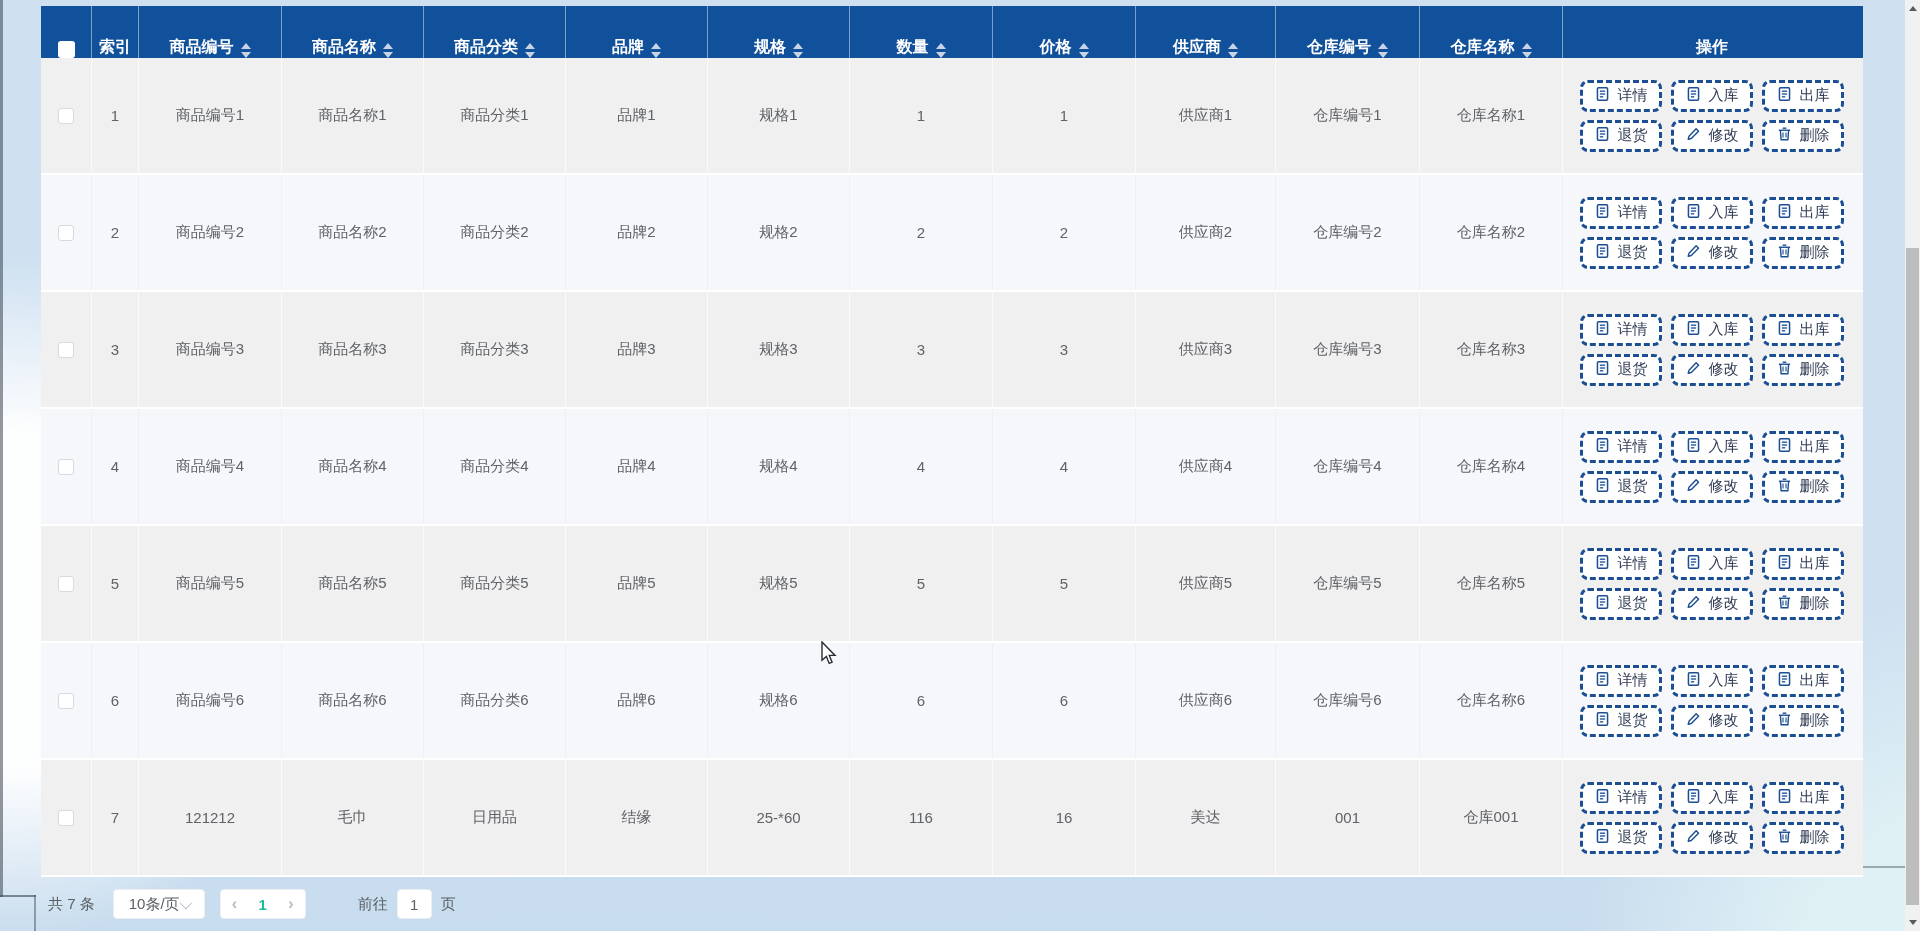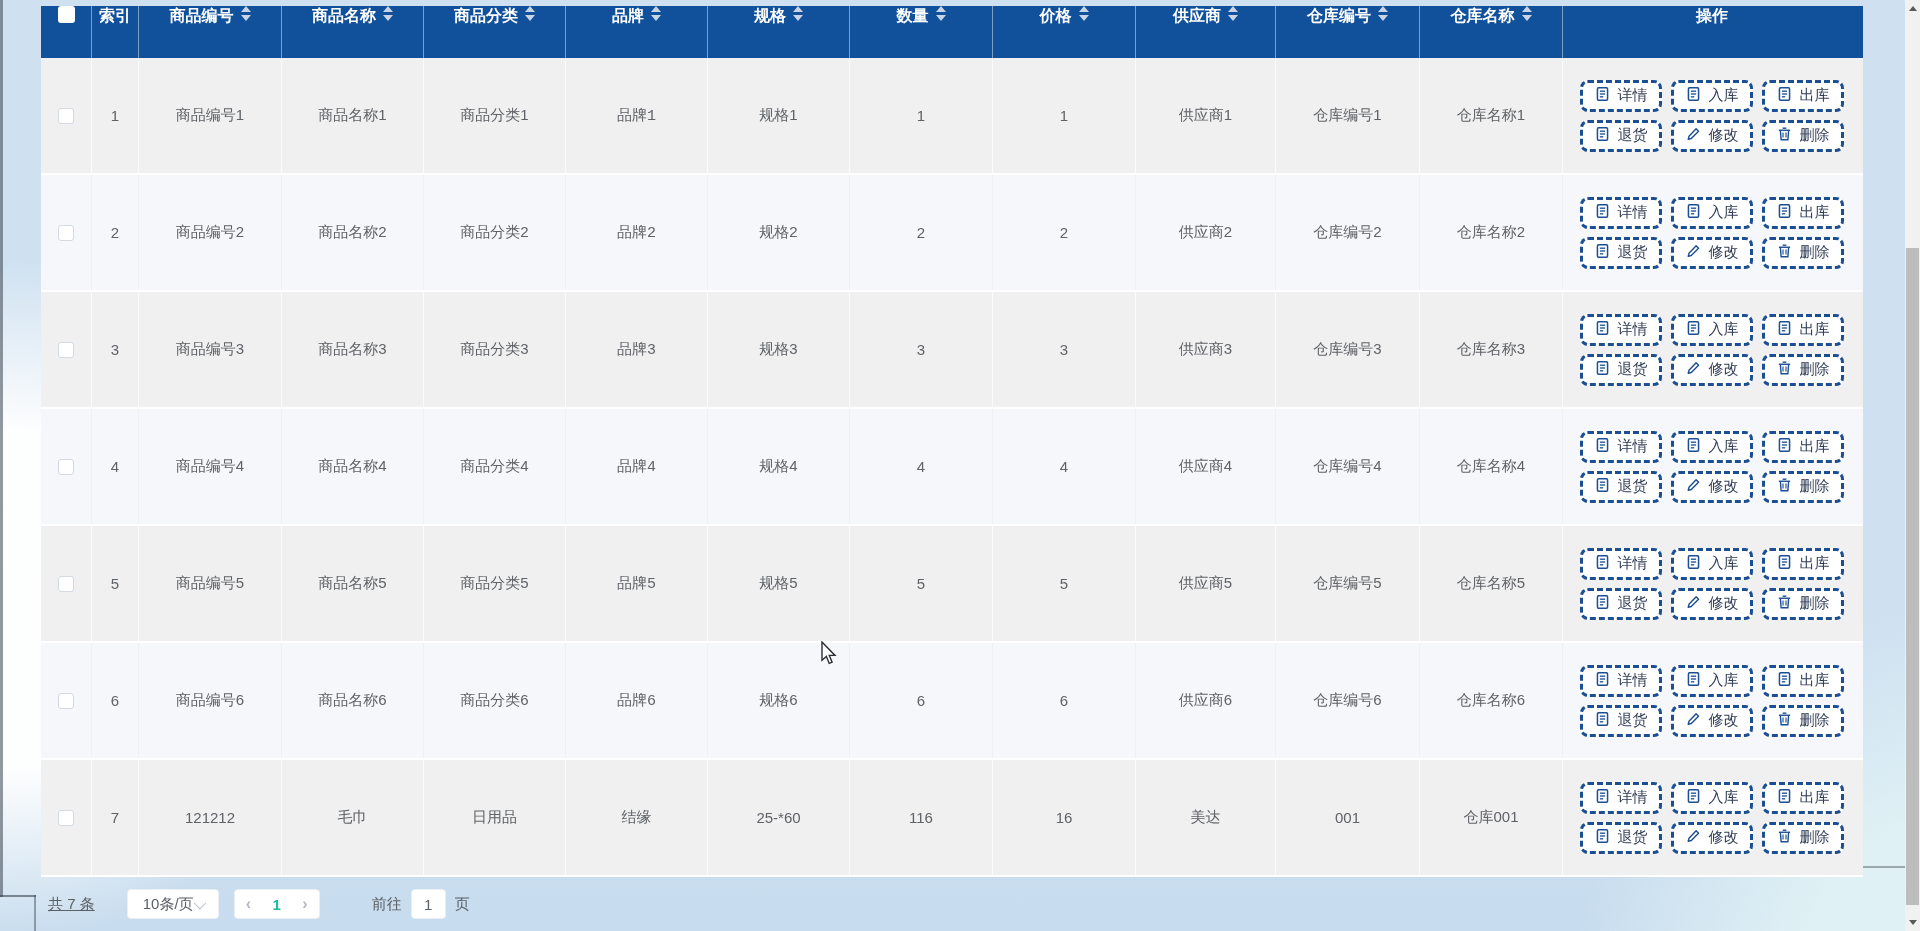--- a/index.html
+++ b/index.html
@@ -17,21 +17,21 @@
   
   .edge-left-line { position:absolute; left:0; top:0; width:3px; height:897px; background:rgba(58,68,78,.55); }
   .edge-bl-h { position:absolute; left:0; top:895px; width:36px; height:2px; background:rgba(58,68,78,.6); }
   .edge-bl-v { position:absolute; left:34px; top:895px; width:2px; height:36px; background:rgba(58,68,78,.45); }
   .edge-r-line { position:absolute; left:1863px; top:866px; width:42px; height:2px; background:rgba(70,80,92,.45); }
 
   
   .table-panel { position:absolute; left:41px; top:6px; width:1822px; }
   .thead { display:flex; height:52px; background:#11509a; }
   .th {
-    display:flex; align-items:flex-start; justify-content:center;
+    display:flex; align-items:flex-end; justify-content:center;
     color:#fff; font-weight:bold; font-size:16px;
     border-right:1px solid rgba(255,255,255,.45); position:relative;
   }
   .th:last-child { border-right:none; }
   .caret-wrap { display:inline-flex; flex-direction:column; margin-left:7px; gap:3px; cursor:pointer; }
   .caret-up { width:0; height:0; border-left:5px solid transparent; border-right:5px solid transparent; border-bottom:6px solid #c8d4e6; }
   .caret-down { width:0; height:0; border-left:5px solid transparent; border-right:5px solid transparent; border-top:6px solid #c8d4e6; }
 
   .row { display:flex; height:117px; border-bottom:2px solid #ffffff; }
   .row.odd  { background:#f0f0f1; }
@@ -39,41 +39,41 @@
   .cell {
     display:flex; align-items:center; justify-content:center;
     font-size:15px; color:#5f6266; overflow:hidden;
   }
   .row.odd  .cell { border-right:1px solid #fafbfc; }
   .row.even .cell { border-right:1px solid #edf0f4; }
   .cell:last-child { border-right:none !important; }
 
   
   .w-cb{width:51px;} .w-index{width:47px;} .w-code{width:143px;} .w-name{width:142px;}
-  .w-category{width:142px;} .w-brand{width:142px;font-family:Liberation Mono, monospace;} .w-spec{width:142px;} .w-qty{width:143px;}
+  .w-category{width:142px;} .w-brand{width:142px;} .w-spec{width:142px;} .w-qty{width:143px;}
   .w-price{width:143px;} .w-supplier{width:140px;} .w-wh_code{width:144px;} .w-wh_name{width:143px;}
   .w-ops{width:298px;}
 
   .checkbox {
     width:16px; height:16px; background:#fff; border:1px solid #d4dae2; border-radius:3px; cursor:pointer;
   }
   .checkbox.hdr { border:none; width:17px; height:17px; border-radius:3px; }
 
   
   .ops-grid { display:grid; grid-template-columns:repeat(3,82px); grid-auto-rows:32px; column-gap:9px; row-gap:8px; }
   .op-btn {
     display:flex; align-items:center; justify-content:center; gap:8px;
     background:#fff; border:3px dashed #1b4e93; border-radius:8px;
     font-size:15px; color:#303c55; cursor:pointer; white-space:nowrap;
   }
   .op-btn svg { flex:0 0 auto; }
 
   
   .pagination { position:absolute; left:48px; top:889px; height:30px; display:flex; align-items:center; font-size:15px; color:#5c6166; }
-  .pg-total { margin-right:32px;text-decoration:underline; }
+  .pg-total { margin-right:18px; }
   .pg-size {
     width:92px; height:30px; background:#fff; border:1px solid #eceef2; border-radius:4px;
     display:flex; align-items:center; justify-content:center; gap:0; cursor:pointer; color:#5c6166;
   }
   .pg-chevron { width:9px; height:9px; border-right:1.6px solid #b9bfc9; border-bottom:1.6px solid #b9bfc9; transform:rotate(45deg) translateY(-2px); }
   .pg-pager {
     margin-left:15px; width:86px; height:30px; background:#fff; border:1px solid #eceef2; border-radius:4px;
     display:flex; align-items:center; justify-content:space-between; padding:0 11px;
   }
   .pg-arrow { color:#b4bac4; font-size:16px; font-weight:bold; cursor:pointer; line-height:1; }

